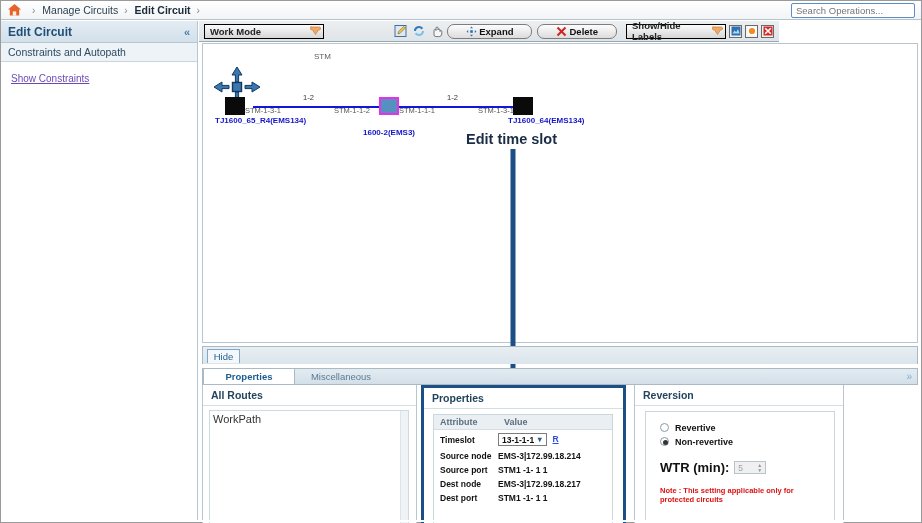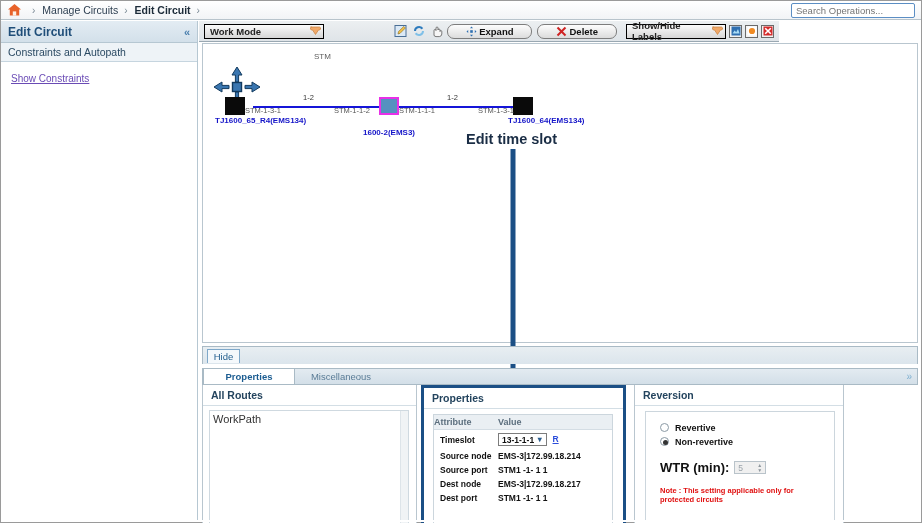--- a/index.html
+++ b/index.html
@@ -244,21 +244,21 @@
     position: absolute; left: 9px; top: 26px;
     width: 180px; height: 115px;
     border: 1px solid #ccd6dd; background: #fff;
   }
   .prop-head {
     display: flex; height: 15px;
     background: #eaeff3; border-bottom: 1px solid #d4dde4;
   }
   .prop-head div {
     font-size: 9px; font-weight: bold; color: #5c6f7e;
-    display: flex; align-items: center; 
+    display: flex; align-items: center; padding-left: 6px;
   }
   .col-a { width: 64px; }
   .col-b { flex: 1; }
   .prop-row { display: flex; height: 14px; align-items: center; }
   .prop-row .k {
     width: 64px; font-size: 8.5px; font-weight: bold; color: #111; padding-left: 6px;
   }
   .prop-row .v { flex: 1; font-size: 8.5px; color: #111; font-weight: bold; }
   .ts-row { height: 19px !important; }
   .ts-select {

